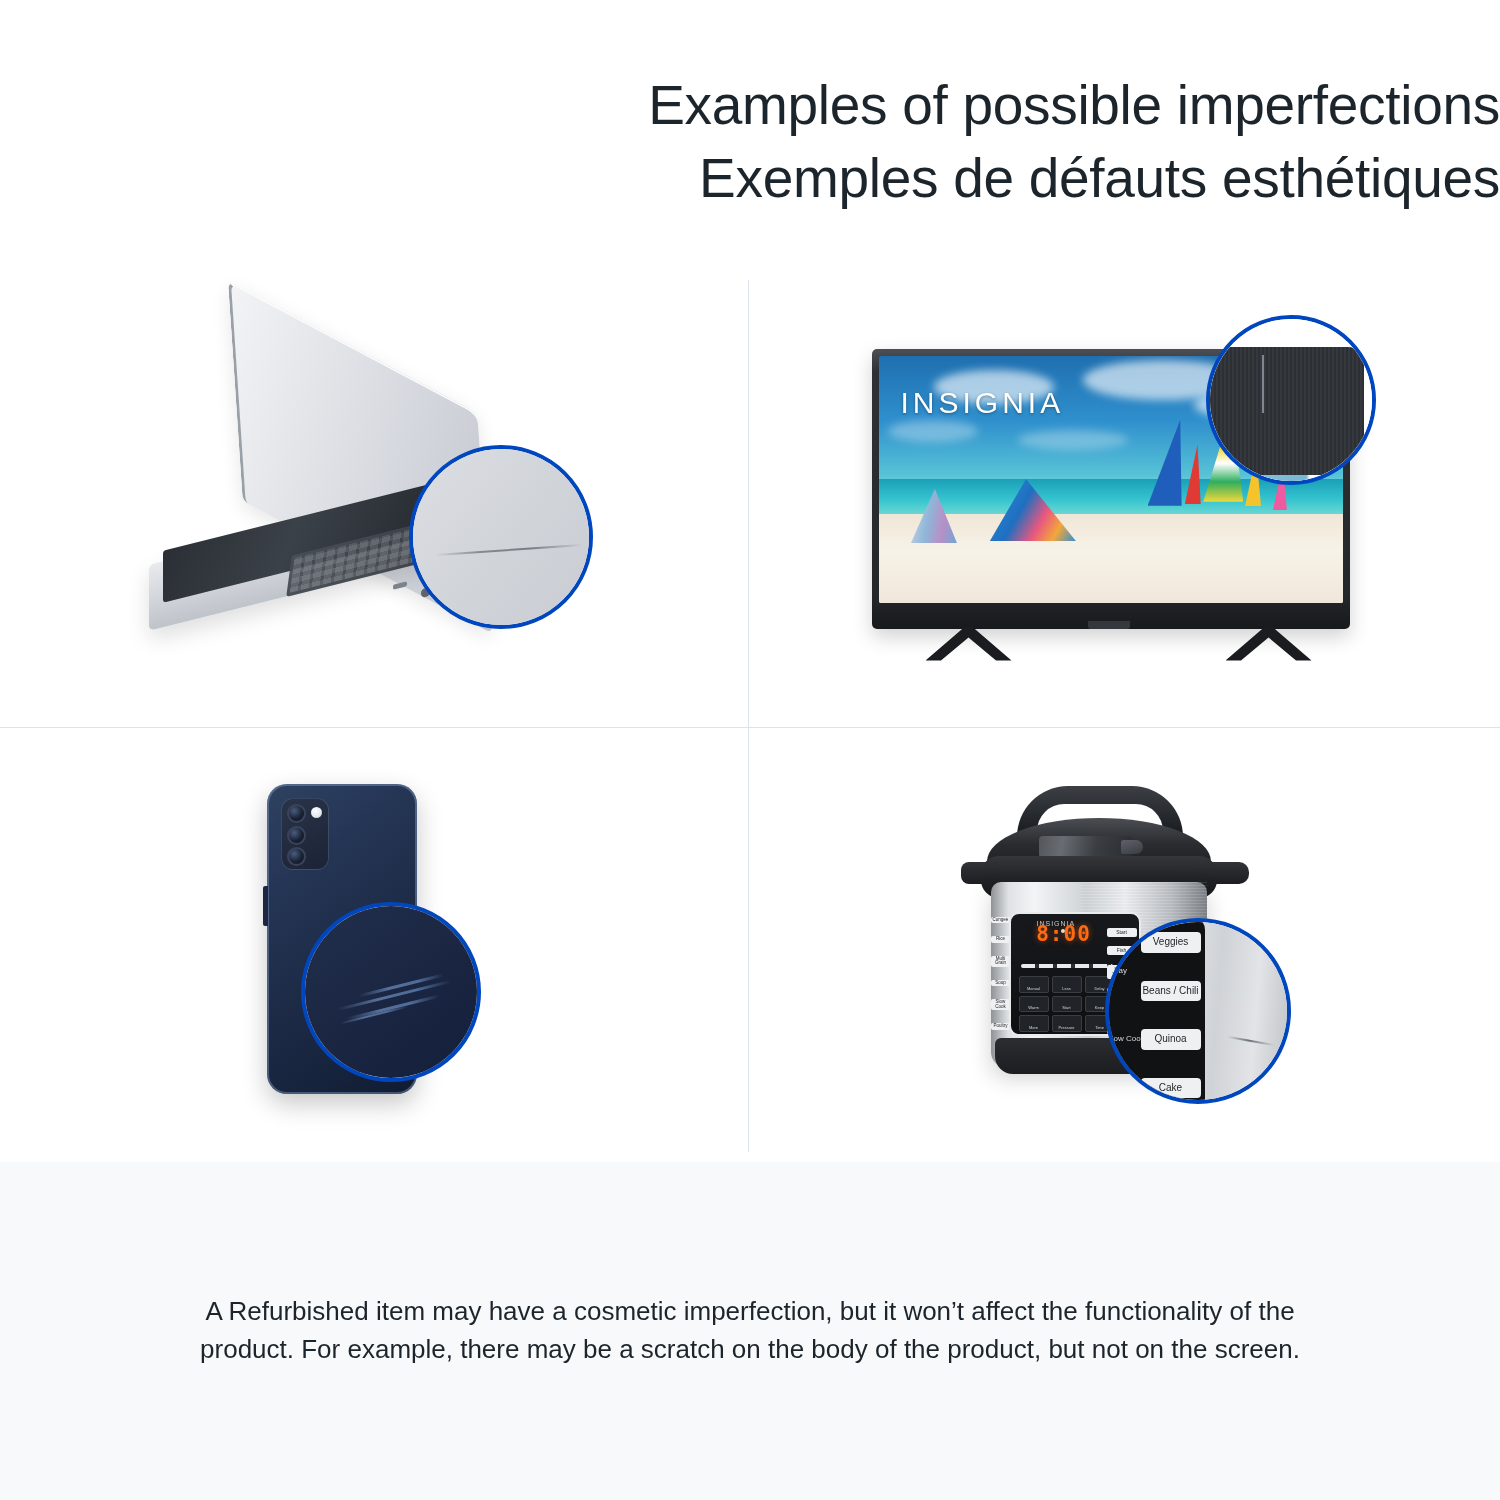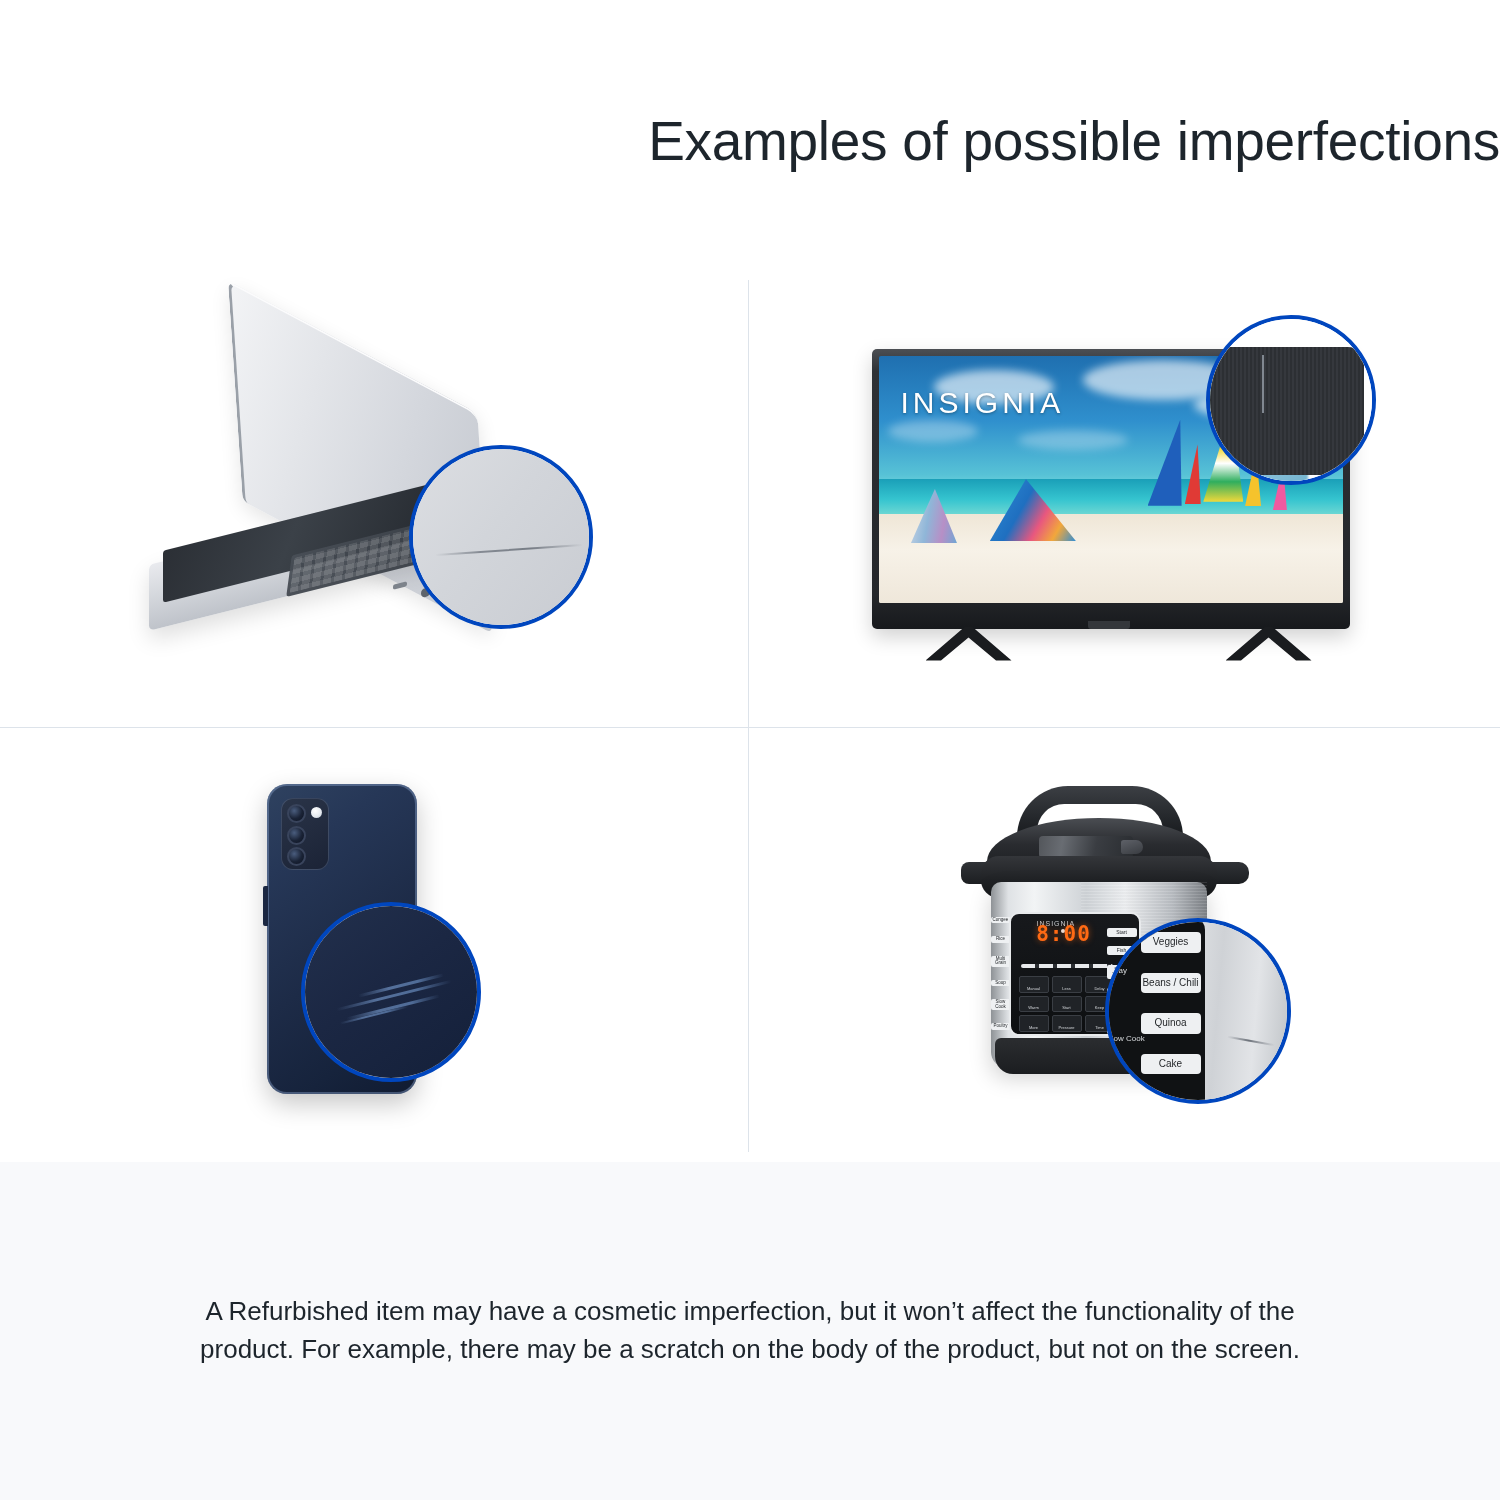--- a/index.html
+++ b/index.html
@@ -432,21 +432,21 @@
   }
   .mag-panel-black {
     position:absolute; left: -14px; top: -6px;
     width: 110px; height: 198px;
     background:#101214;
     border-radius: 0 14px 14px 0;
   }
   .mag-btn-col {
     position:absolute; left: 32px; top: 4px;
     width: 60px; height: 178px;
-    display:flex; flex-direction:column; gap: 20px; padding-top: 6px;
+    display:flex; flex-direction:column; gap: 28px; padding-top: 6px;
   }
   .mag-btn {
     background:#eef0f2; color:#1f2225;
     font-size: 10px; text-align:center;
     border-radius: 4px; padding: 5px 0; line-height: 1.05;
   }
   .mag-side-btn {
     position:absolute; left: -2px;
     width: 30px; color:#d8dbde; font-size: 8px;
   }
@@ -481,20 +481,21 @@
   }
   .para + .para { margin-top: 26px; }
 </style>
 </head>
 <body>
 
 <div id="page">
 
   <div class="header">
     <div class="title-line">Examples of possible imperfections</div>
+    <div class="title-line">Exemples de défauts esthétiques</div>
   </div>
 
   <div class="grid">
 
     <div class="vline"></div>
     <div class="hline"></div>
 
     <div class="cell cell-tl">
       <div class="stage laptop-stage">
         <div class="lid"></div>

